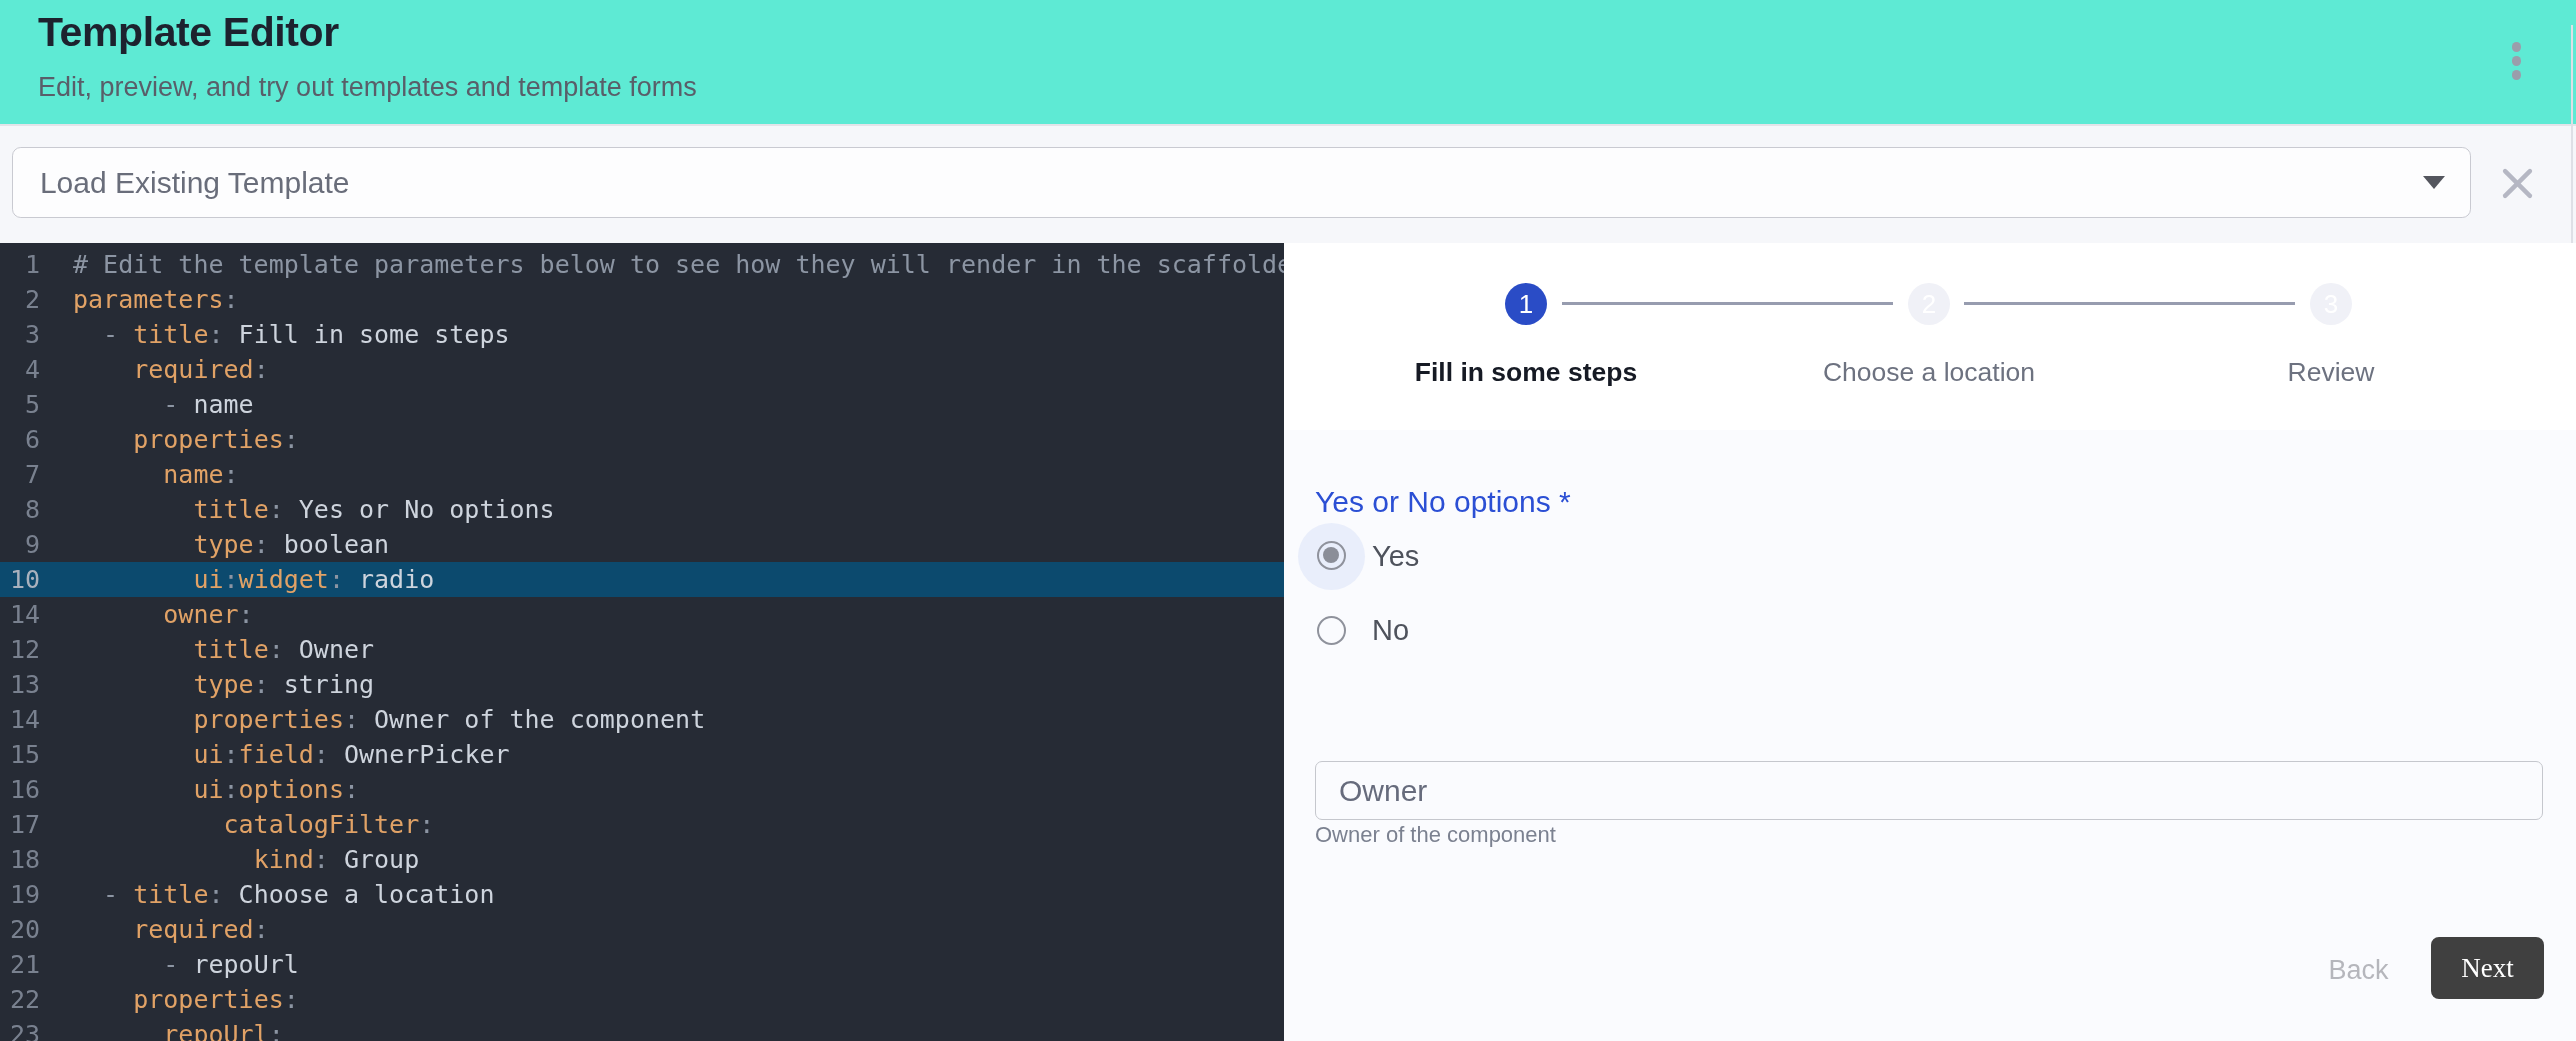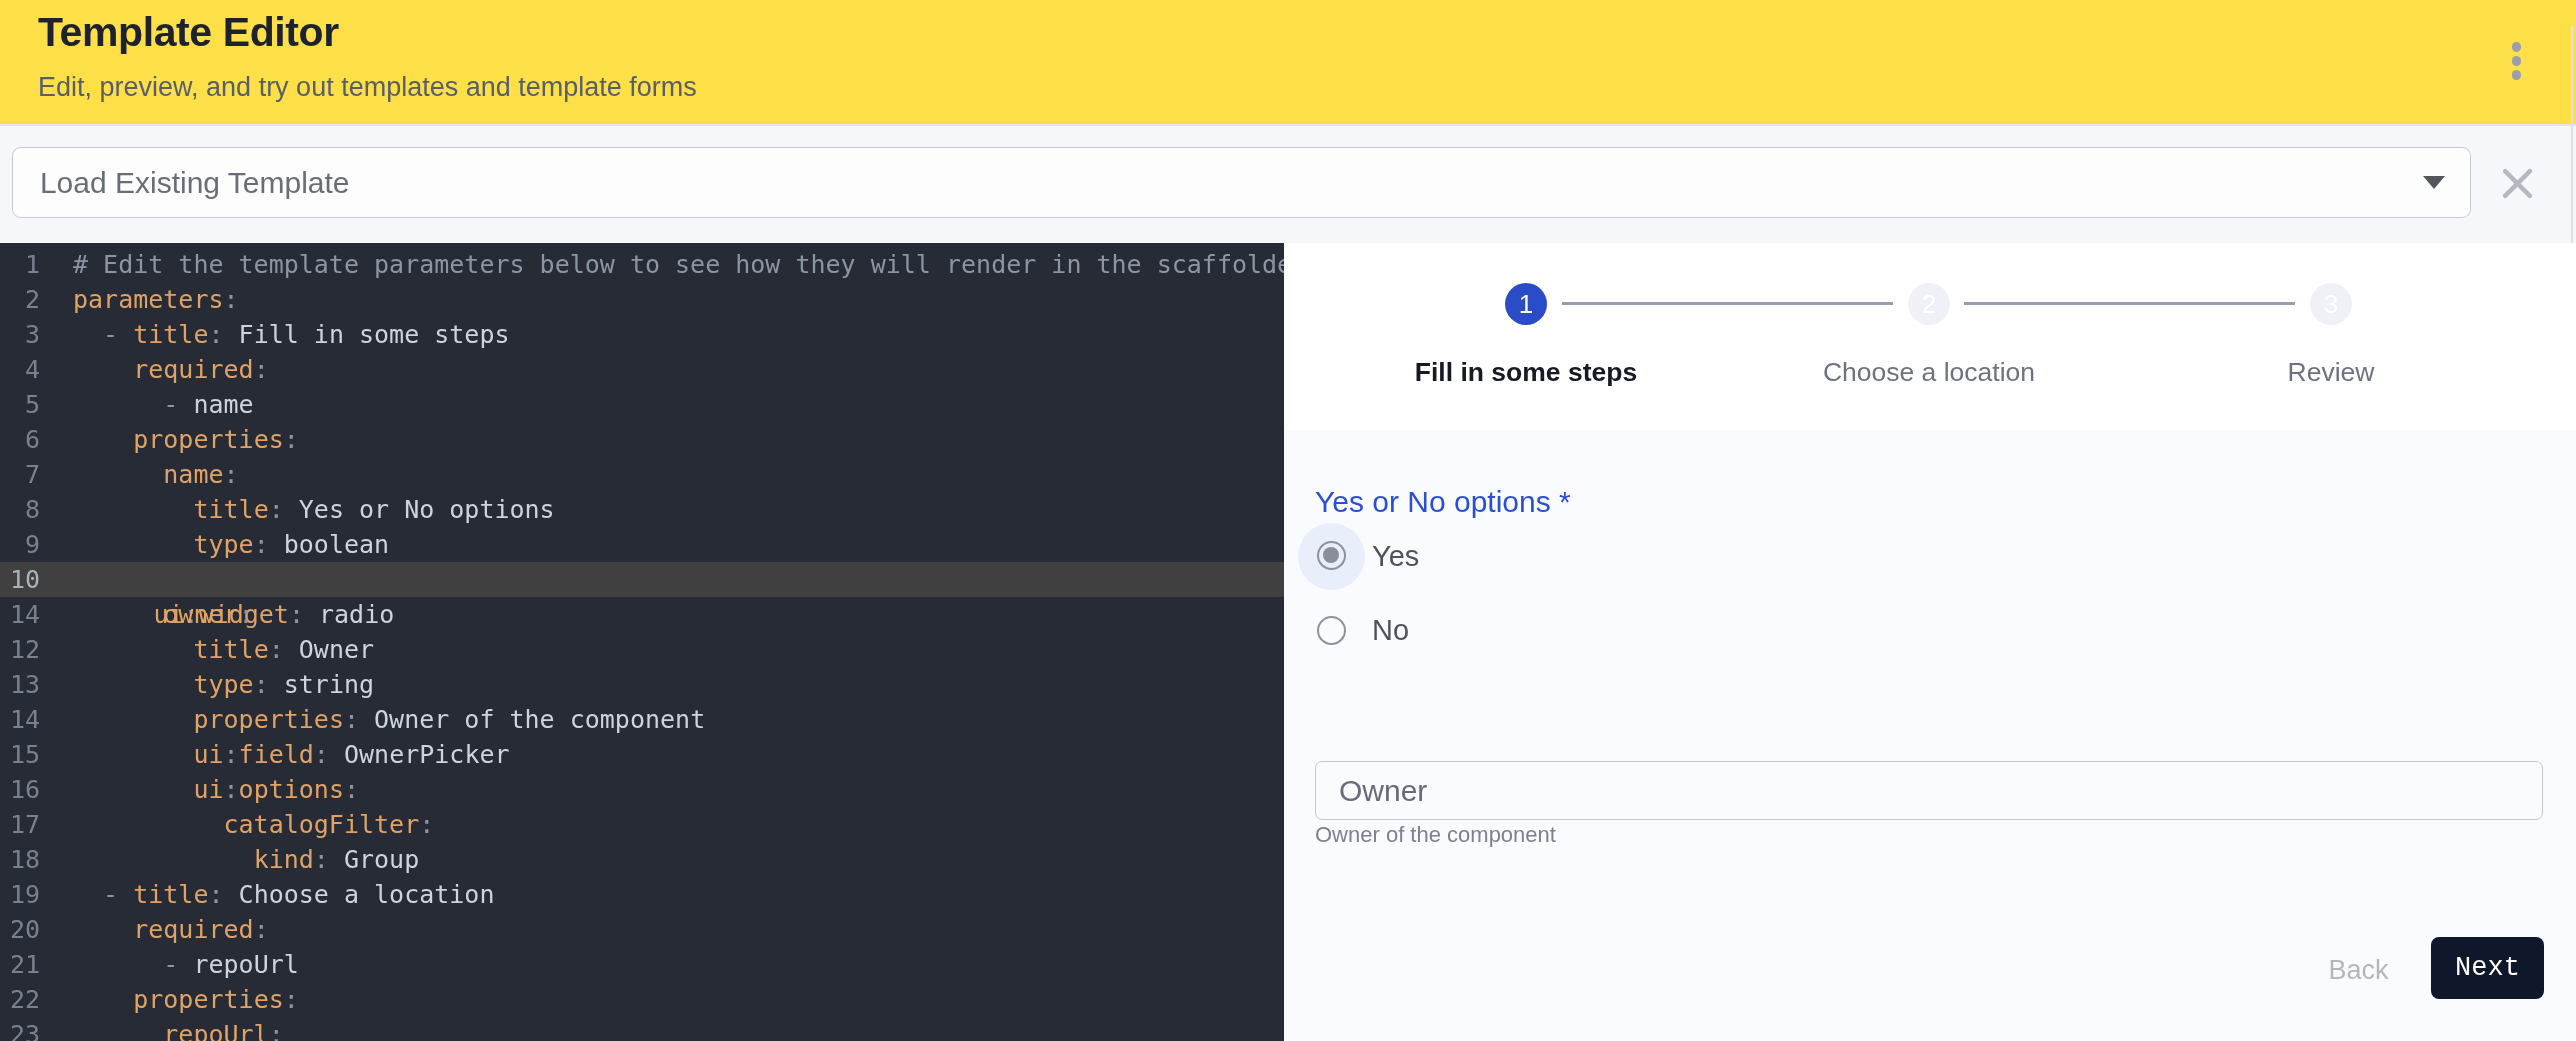--- a/index.html
+++ b/index.html
@@ -3,21 +3,21 @@
 <meta charset="utf-8">
 <style>
   html,body{margin:0;padding:0;}
   body{
     width:2576px;height:1041px;position:relative;overflow:hidden;
     background:#ffffff;
     font-family:"Liberation Sans", sans-serif;
     -webkit-font-smoothing:antialiased;
   }
   
-  .header{position:absolute;left:0;top:0;width:2576px;height:124px;background:#fde047;}
+  .header{position:absolute;left:0;top:0;width:2576px;height:124px;background:#5eead4;}
   .page-title{position:absolute;left:38px;top:8.8px;font-size:41px;font-weight:700;color:#1d222e;letter-spacing:-0.4px;}
   .page-subtitle{position:absolute;left:38px;top:72px;font-size:27px;font-weight:400;color:#595e69;}
   .kebab{position:absolute;left:2506px;top:42px;width:21px;height:44px;cursor:pointer;}
   .kebab i{display:block;width:9.7px;height:9.7px;border-radius:50%;background:#9b9eab;margin:0 auto 4.4px auto;}
   .header-divider{position:absolute;left:0;top:124px;width:2576px;height:1.8px;background:#e3e4e9;}
   
   .toolbar{position:absolute;left:0;top:126px;width:2576px;height:118px;background:#f6f7fa;}
   .select{position:absolute;left:12.4px;top:21px;width:2457px;height:69px;background:#fdfdfe;
     border:1.8px solid #c9cad1;border-radius:8.8px;cursor:pointer;}
   .select-text{position:absolute;left:26.5px;top:0;line-height:69px;font-size:30px;color:#696d7a;}
@@ -27,21 +27,21 @@
   .clear-x svg{display:block;}
   
   .v-scroll-line{position:absolute;left:2571px;top:25px;width:1.8px;height:1017px;background:#dee0e6;}
   
   .editor{position:absolute;left:0;top:243px;width:1284px;height:798px;background:#262b35;
     overflow:hidden;padding-top:3.5px;box-sizing:border-box;
     font-family:"DejaVu Sans Mono","Liberation Mono",monospace;font-size:25px;}
   .cl{display:flex;height:35px;line-height:35px;white-space:pre;}
   .cl .g{width:40px;flex:none;text-align:right;color:#79818f;}
   .cl .cd{margin-left:33px;}
-  .cl.active{background:#404040;flex-direction:column;}
+  .cl.active{background:#0c4a6e;}
   .cl.active .g{color:#a9b1bd;}
   .tok-c{color:#8c95a3;}
   .tok-k{color:#e1a266;margin-top:36px;}
   .tok-p{color:#8c95a3;}
   .tok-v{color:#ced4dd;}
   
   .right-panel{position:absolute;left:1284px;top:243px;width:1292px;height:798px;background:#ffffff;}
   .stepper{position:absolute;left:0;top:0;width:100%;height:187px;background:#ffffff;}
   .step{position:absolute;top:40px;width:354px;text-align:center;}
   .step .circle{width:42px;height:42px;border-radius:50%;margin:0 auto;
@@ -65,22 +65,22 @@
   .opt-yes{top:110px;}
   .opt-no{top:184px;}
   .owner-input{position:absolute;left:31px;top:331px;width:1226px;height:57px;
     border:1.8px solid #c5c7cd;border-radius:7px;background:transparent;cursor:text;}
   .owner-input .in-label{position:absolute;left:23px;top:0;line-height:57px;font-size:30px;color:#666b7c;}
   .helper-text{position:absolute;left:31px;top:392px;font-size:22px;color:#7b8190;}
   .back-btn{position:absolute;left:1017px;top:520px;width:115px;height:39px;line-height:39px;
     text-align:center;font-size:27px;color:#b5b6bc;background:none;border:none;
     font-family:"Liberation Sans",sans-serif;cursor:default;}
   .next-btn{position:absolute;left:1147px;top:507px;width:113px;height:62px;
-    background:#0f172a;border:none;border-radius:8px;color:#ffffff;font-size:27px;font-weight:500;
-    font-family:Liberation Mono, monospace;cursor:pointer;}
+    background:#404040;border:none;border-radius:8px;color:#ffffff;font-size:27px;font-weight:500;
+    font-family:Liberation Serif, serif;cursor:pointer;}
 </style>
 </head>
 <body>
 
 <div class="header">
   <div class="page-title">Template Editor</div>
   <div class="page-subtitle">Edit, preview, and try out templates and template forms</div>
   <div class="kebab">
       <i></i>
       <i></i>

